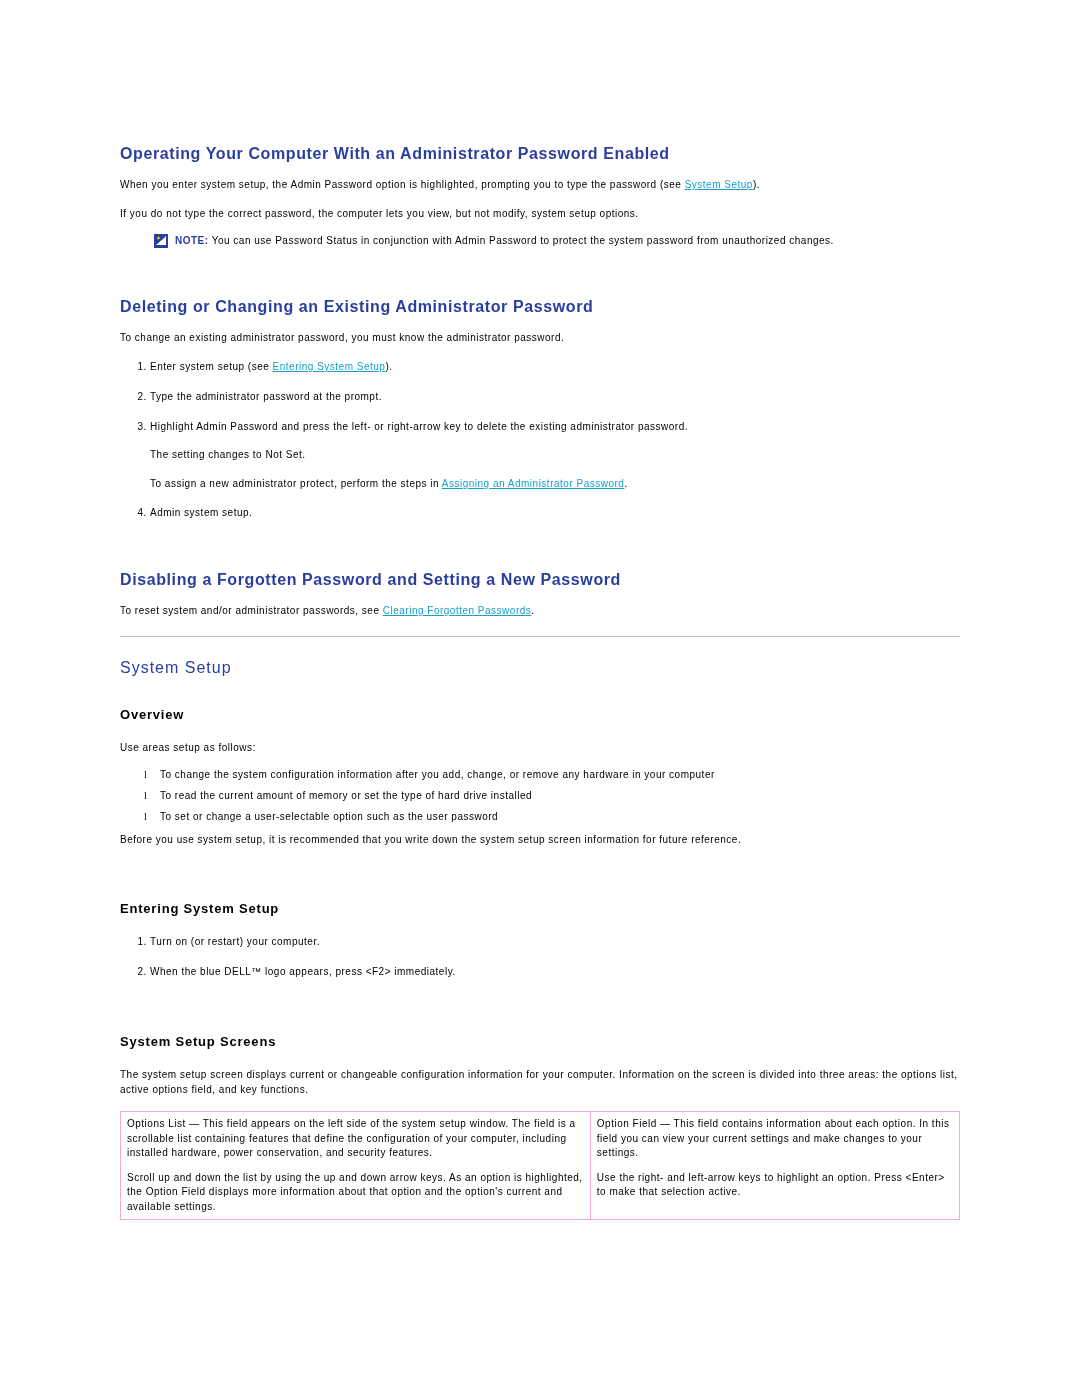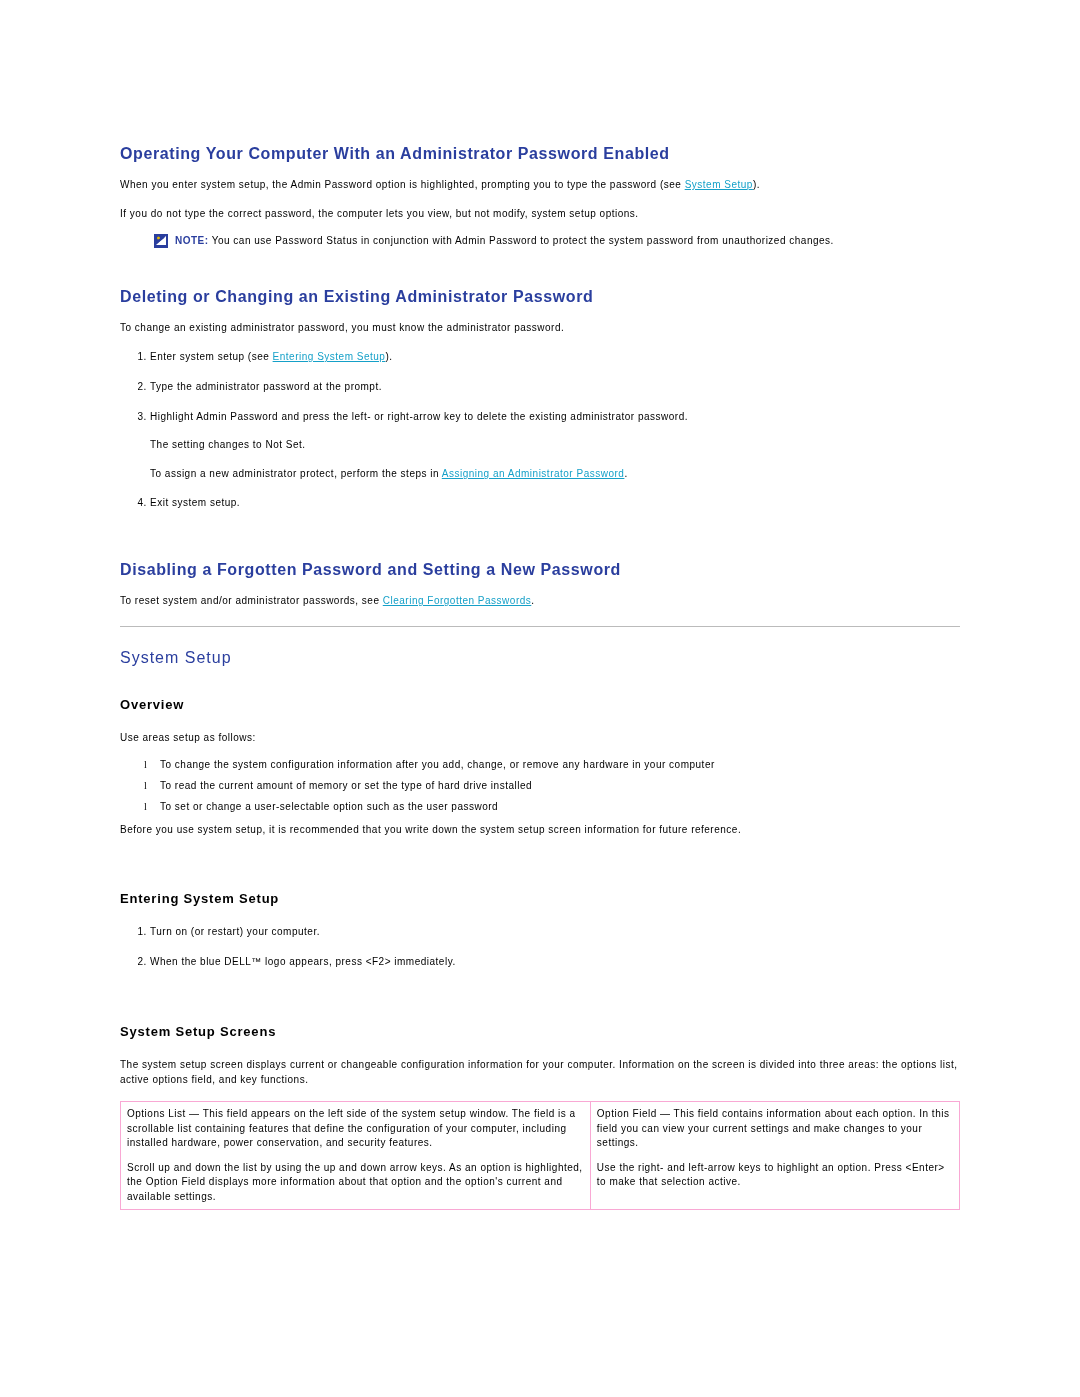--- a/index.html
+++ b/index.html
@@ -44,21 +44,21 @@
     letter-spacing: 0.5px;
   }
   .link {
     color: #15A0C8;
     text-decoration: underline;
     cursor: pointer;
   }
   .note-row {
     display: flex;
     align-items: flex-start;
-    margin-bottom: 4px;
+    margin-bottom: 14px;
     margin-top: 8px;
   }
   .note-icon {
     width: 14px;
     height: 14px;
     min-width: 14px;
     margin-left: 34px;
     margin-right: 7px;
     margin-top: -1px;
     display: inline-block;
@@ -163,21 +163,21 @@
       <span>Enter system setup (see </span><span class="link">Entering System Setup</span><span>).</span>
     </li>
     <li>Type the administrator password at the prompt.</li>
     <li>
       <span>Highlight Admin Password and press the left- or right-arrow key to delete the existing administrator password.</span>
       <p>The setting changes to Not Set.</p>
       <p>
         <span>To assign a new administrator protect, perform the steps in </span><span class="link">Assigning an Administrator Password</span><span>.</span>
       </p>
     </li>
-    <li>Exit system setup.</li>
+    <li>Admin system setup.</li>
   </ol>
 
   <div class="section-prespace"></div>
 
   <h3>Disabling a Forgotten Password and Setting a New Password</h3>
 
   <p>
     <span>To reset system and/or administrator passwords, see </span><span class="link">Clearing Forgotten Passwords</span><span>.</span>
   </p>
 

